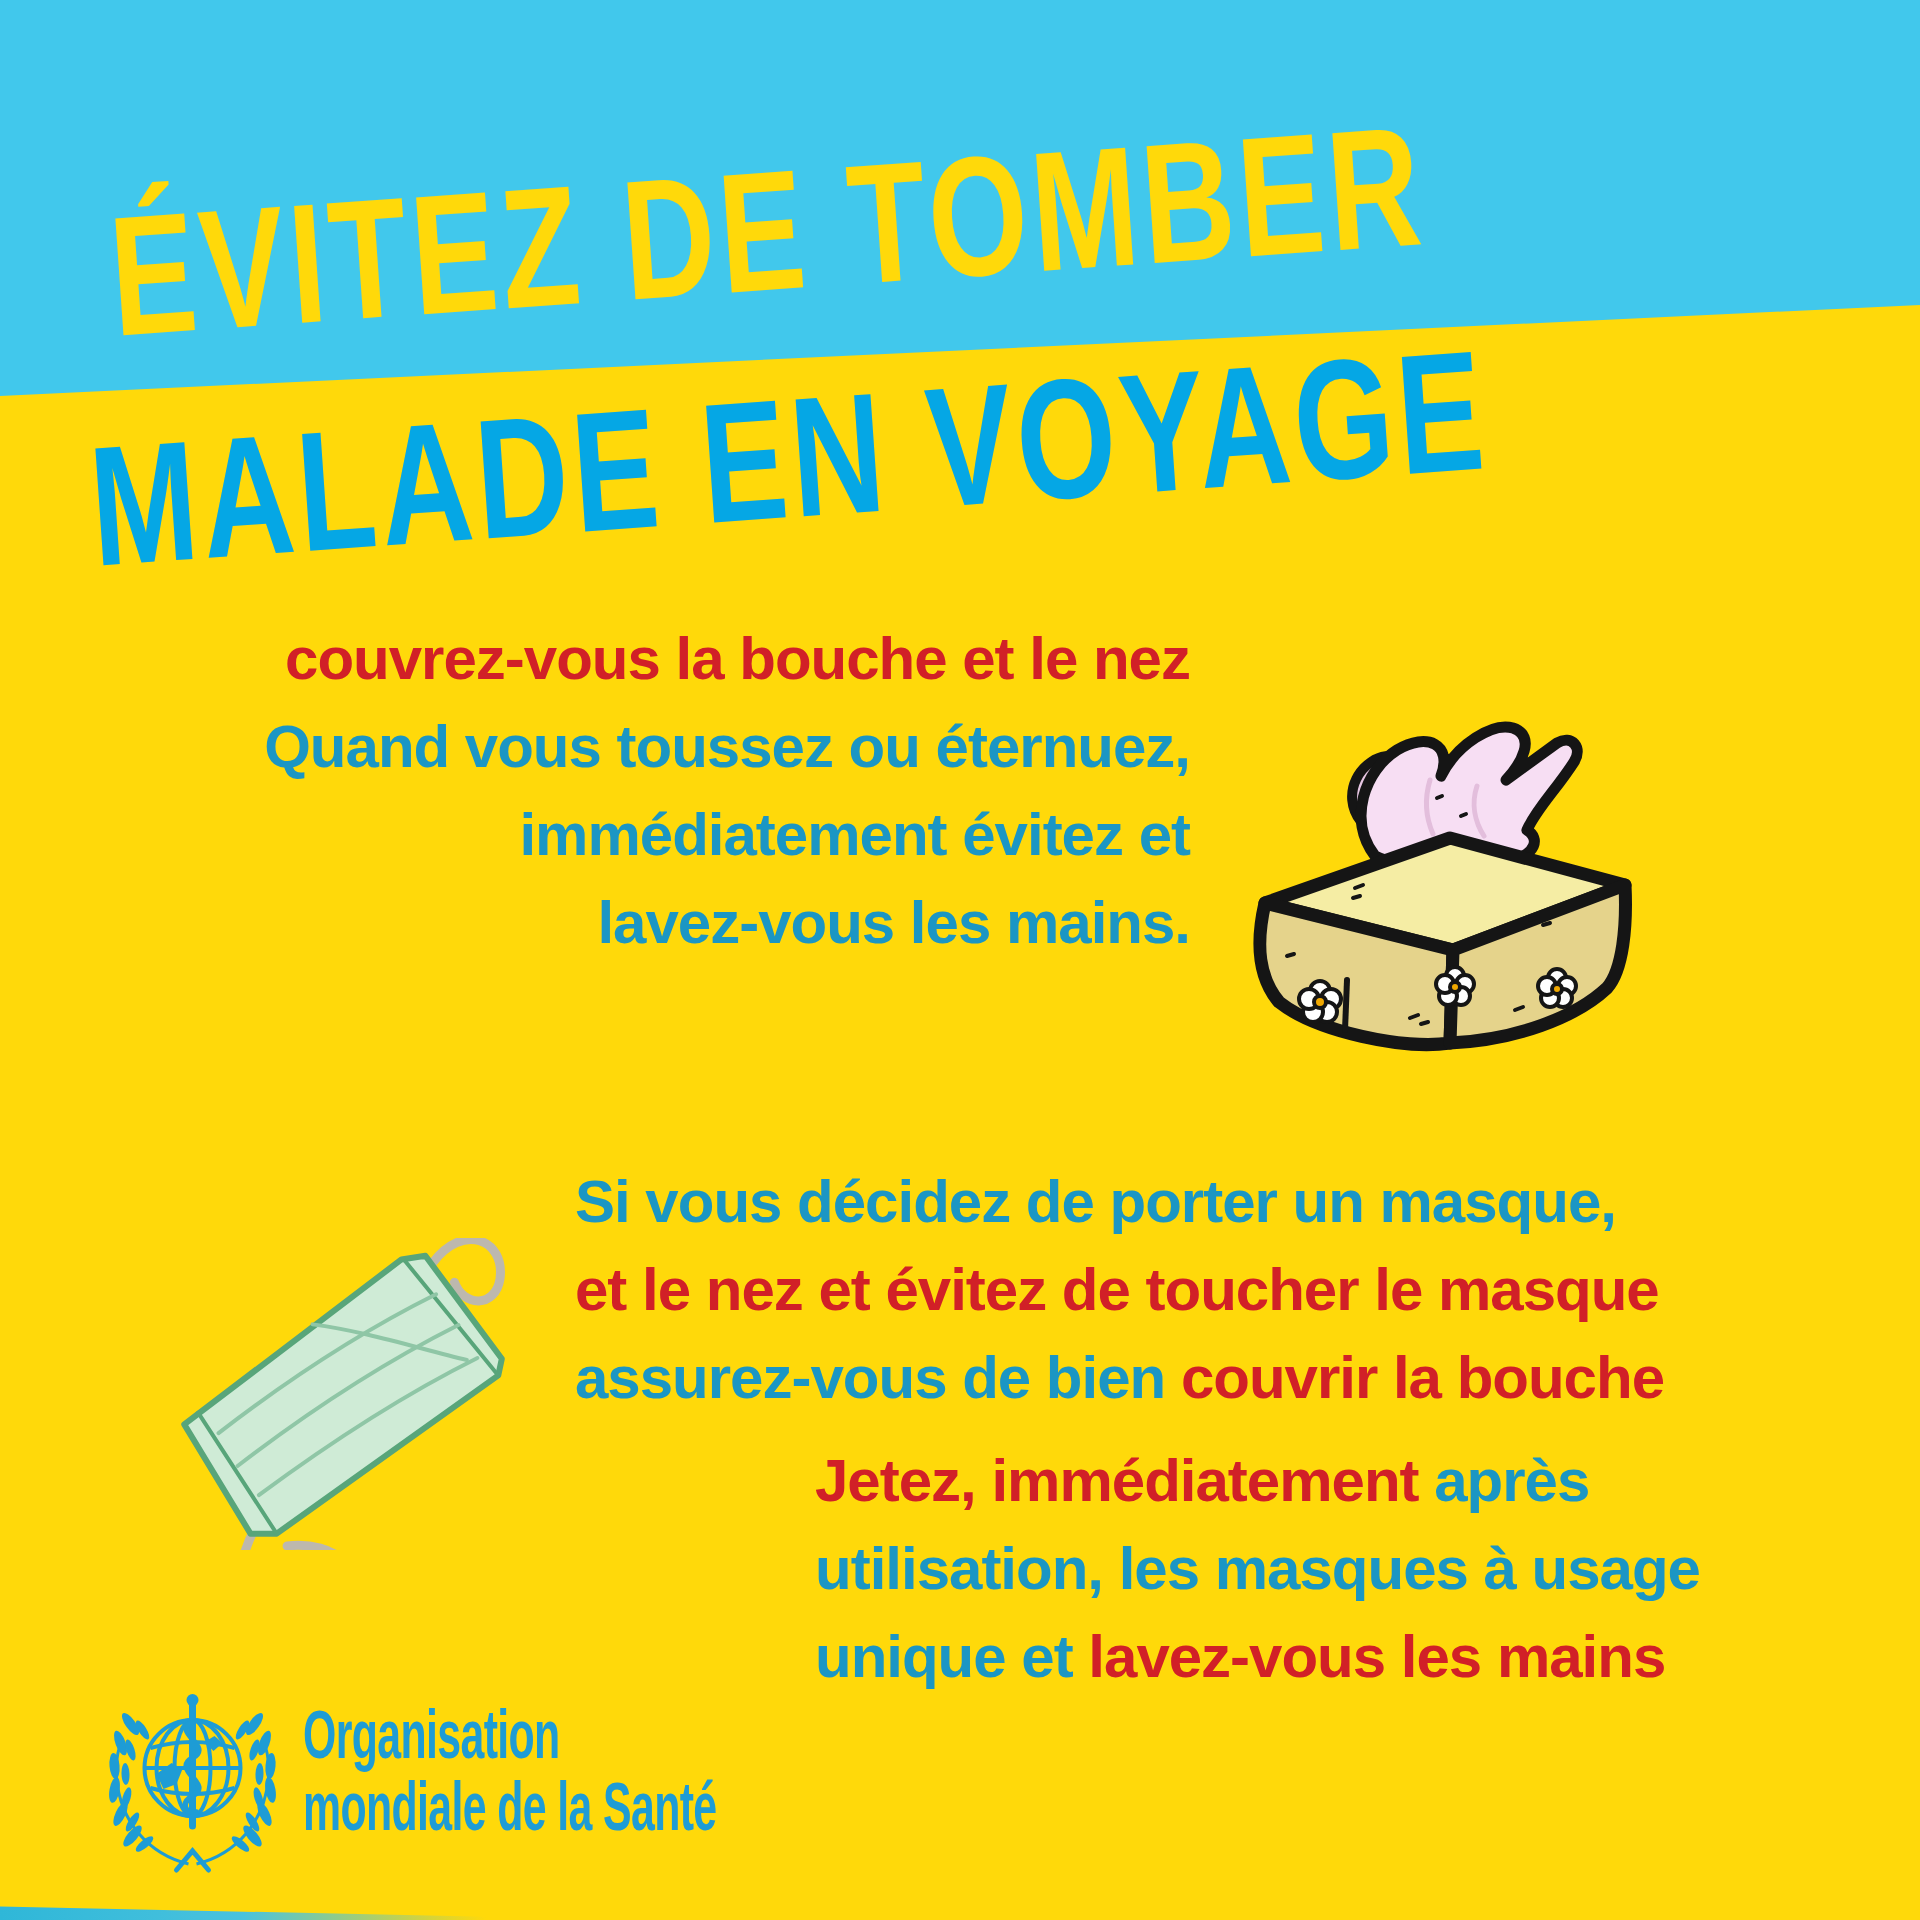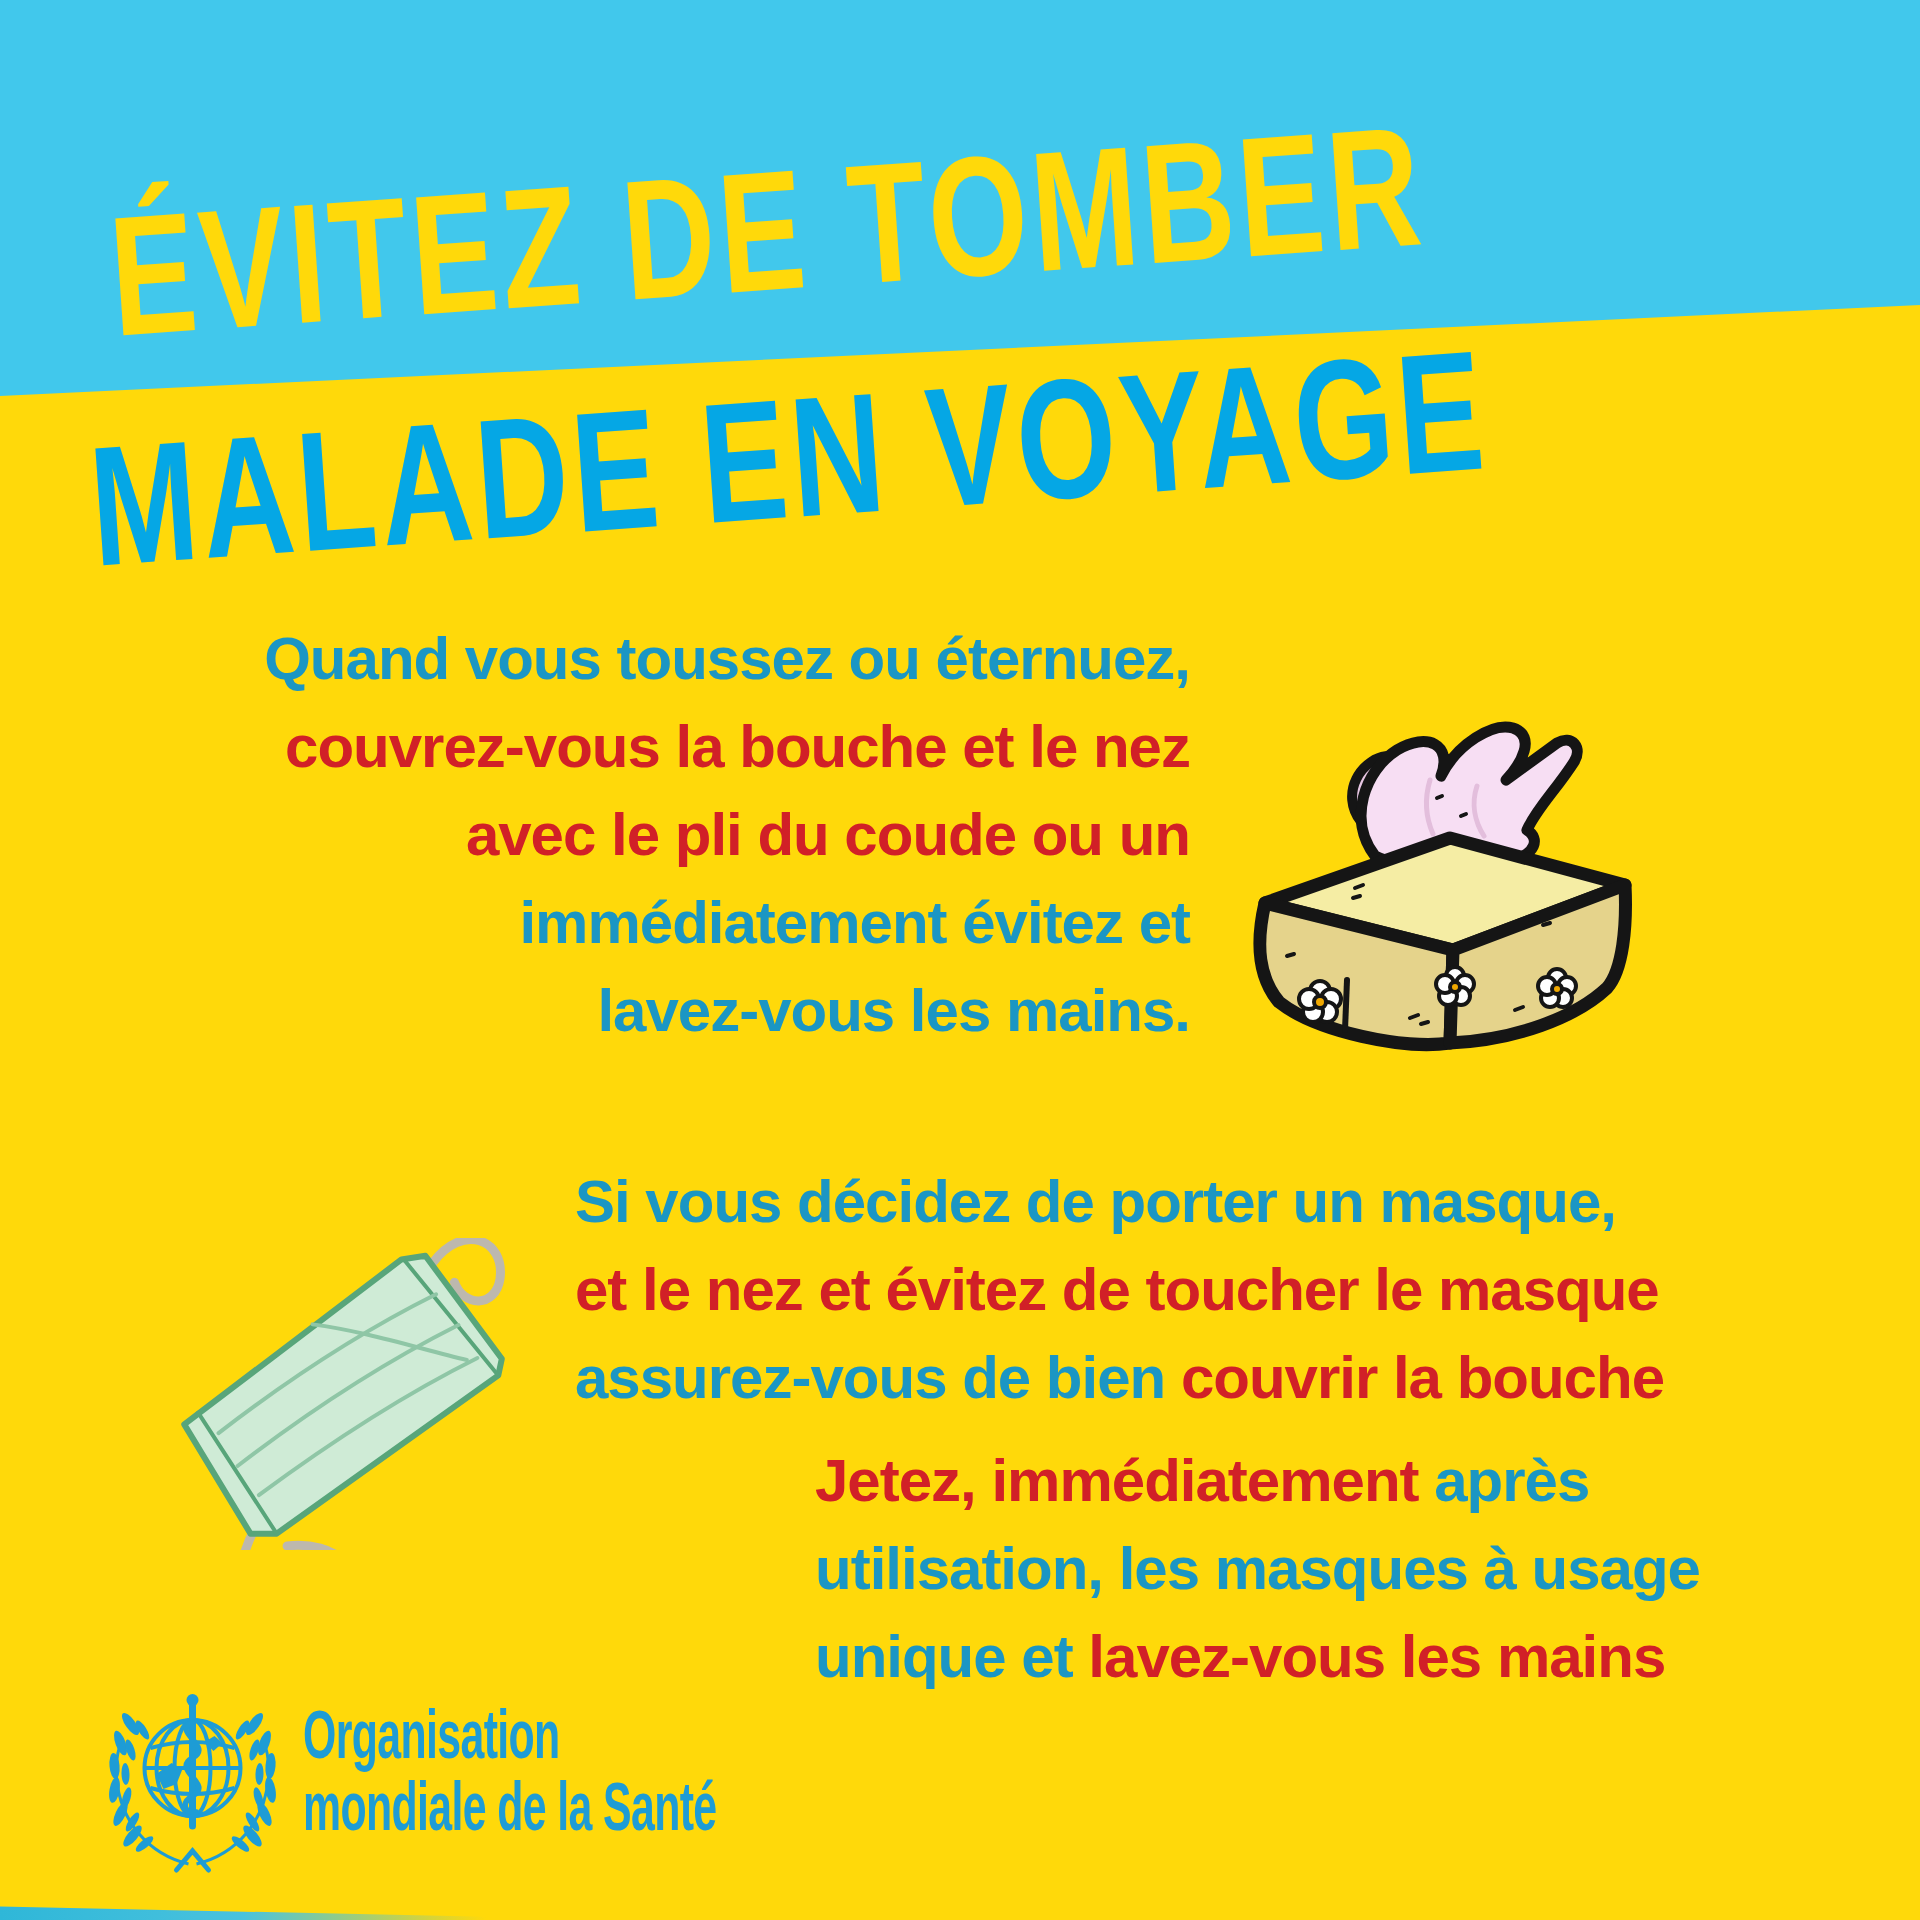--- a/index.html
+++ b/index.html
@@ -50,23 +50,22 @@
 <body>
 
 <div class="poster">
 
   <div class="band"></div>
 
   <div class="title title1">ÉVITEZ DE TOMBER</div>
   <div class="title title2">MALADE EN VOYAGE</div>
 
   <div class="para p1">
+    <div class="tline"><span class="red">couvrez-vous la bouche et le nez</span></div>
     <div class="tline"><span class="blue">Quand vous toussez ou éternuez,</span></div>
-    <div class="tline"><span class="red">couvrez-vous la bouche et le nez</span></div>
-    <div class="tline"><span class="red">avec le pli du coude ou un</span></div>
     <div class="tline"><span class="blue">immédiatement évitez et</span></div>
     <div class="tline"><span class="blue">lavez-vous les mains.</span></div>
   </div>
 
   <div class="para p2">
     <div class="tline"><span class="blue">Si vous décidez de porter un masque,</span></div>
     <div class="tline"><span class="red">et le nez et évitez de toucher le masque</span></div>
     <div class="tline"><span class="blue">assurez-vous de bien </span><span class="red">couvrir la bouche</span></div>
   </div>
 

